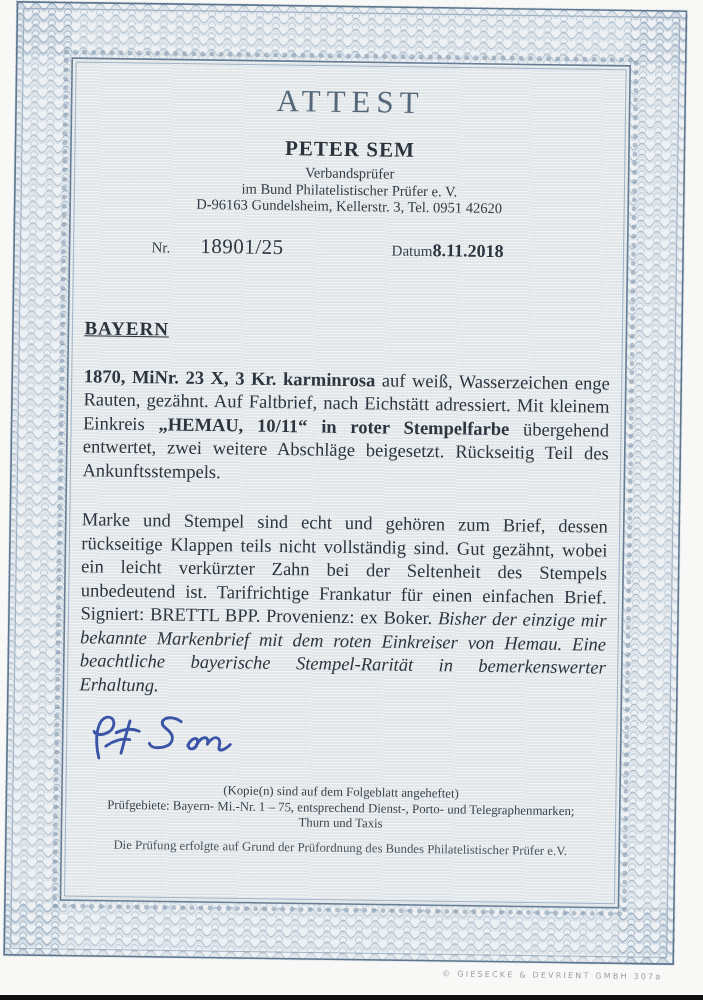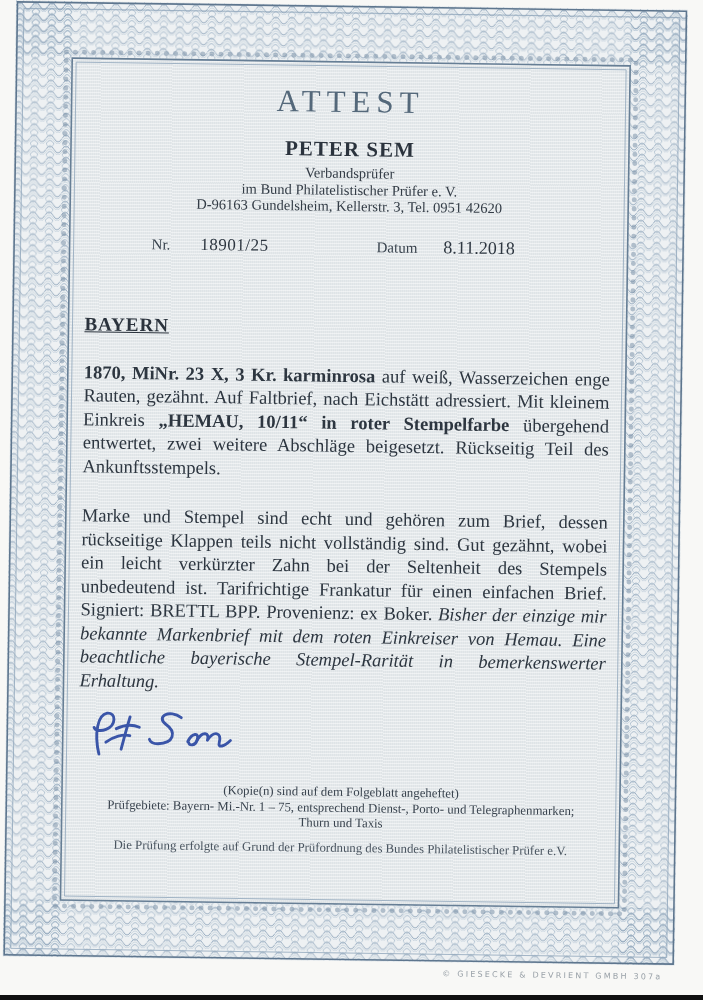--- a/index.html
+++ b/index.html
@@ -27,23 +27,23 @@
     padding:22px 16px 0 16px;color:#2d3640;
   }
   .hdr{text-align:center;}
   .cert-title{
     font-size:31px;letter-spacing:6px;color:#54687a;font-weight:normal;
     margin:0 0 17px 0;
   }
   .examiner-name{font-size:21px;font-weight:bold;letter-spacing:1px;margin:0 0 3px 0;color:#2b333d;}
   .hdr-sub{font-size:14.5px;line-height:16.5px;color:#333c46;}
   .nr-row{display:flex;align-items:baseline;margin-top:21px;padding-left:66px;font-size:15px;color:#39434e;}
-  .nr-value{font-size:17px;margin-left:30px;letter-spacing:.5px;color:#2d3640;}
+  .nr-value{font-size:21px;margin-left:30px;letter-spacing:.5px;color:#2d3640;}
   .date-label{margin-left:108px;}
-  .date-value{font-size:18px;margin-left:26px;font-weight:400;color:#2d3640;}
+  .date-value{font-size:18px;font-weight:700;color:#2d3640;}
   .region-heading{
     margin:60px 0 0 0;font-size:19px;font-weight:bold;letter-spacing:1px;
     text-decoration:underline;color:#2b333d;
   }
   .body-par{
     margin:26px 0 0 0;font-size:18.5px;line-height:23.5px;text-align:justify;
     color:#2d3640;
   }
   .signature-block{margin:12px 0 0 6px;}
   .footer{

